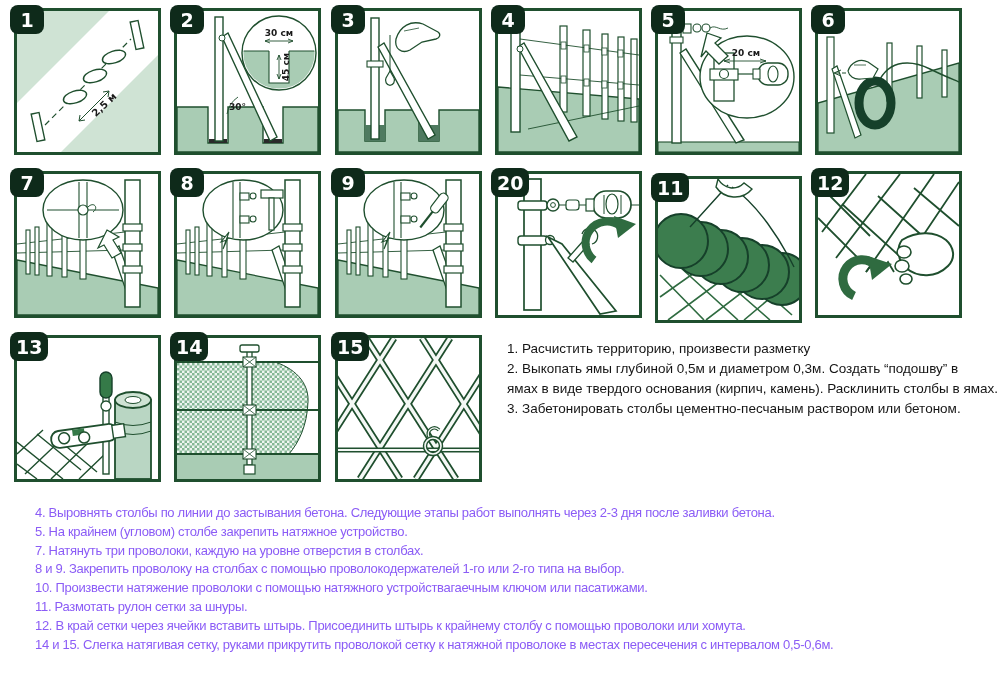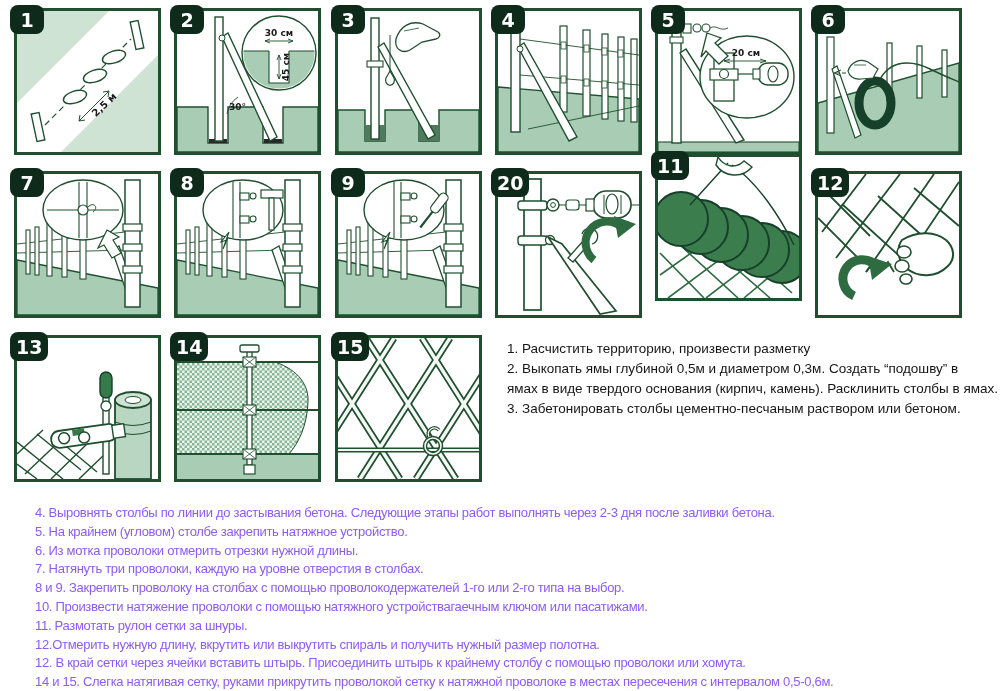--- a/index.html
+++ b/index.html
@@ -286,21 +286,21 @@
       <rect x="20" y="62" width="29" height="9" rx="3" fill="#fff" stroke="#1f4f2e" stroke-width="1.4"></rect>
       <circle cx="52" cy="66" r="4.5" fill="#fff" stroke="#1f4f2e" stroke-width="1.3"></circle>
       <polygon points="50,63 64,70 118,137 102,140" fill="#fff" stroke="#1f4f2e" stroke-width="1.7"></polygon>
       <path d="M70,84 l16,-18 5,4 -16,18 z" fill="#fff" stroke="#1f4f2e" stroke-width="1.3"></path>
       <path d="M84,60 a8,8 0 1,1 10,10" fill="none" stroke="#1f4f2e" stroke-width="1.3"></path>
       <path d="M96,86 a20,20 0 1,1 26,-34" stroke="#2f6b40" stroke-width="8" fill="none"></path>
       <polygon points="116,42 138,50 120,64" fill="#2f6b40"></polygon>
     </svg>
   </div>
 
-  <div class="panel" style="left:655px;top:154px">
+  <div class="panel" style="left:655px;top:176px">
     <div class="badge">11</div>
     <svg width="141" height="141" viewBox="0 0 141 141">
       <rect width="141" height="141" fill="#ffffff"></rect>
       <g stroke="#2f6b40" stroke-width="1.6" fill="none">
         <path d="M2,96 L46,141 M22,88 L80,141 M42,80 L112,141 M62,72 L134,136 M82,64 L141,118"></path>
         <path d="M2,118 L70,70 M10,141 L92,80 M48,141 L112,92 M86,141 L130,104"></path>
       </g>
       <g stroke="#16402a" stroke-width="2" fill="#3c7d4e">
         <circle cx="124" cy="100" r="26"></circle>
           <circle cx="104" cy="93" r="27"></circle>
@@ -416,23 +416,21 @@
   <div class="top-steps">
     <div>1. Расчистить территорию, произвести разметку</div>
     <div>2. Выкопать ямы глубиной 0,5м и диаметром 0,3м. Создать “подошву” в</div>
     <div>ямах в виде твердого основания  (кирпич, камень). Расклинить столбы в ямах.</div>
     <div>3. Забетонировать столбы цементно-песчаным  раствором или бетоном.</div>
   </div>
 
   <div class="bottom-steps">
     <div>4. Выровнять столбы по линии до застывания бетона. Следующие этапы работ выполнять через 2-3 дня после заливки бетона.</div>
     <div>5. На крайнем (угловом) столбе закрепить натяжное устройство.</div>
-    <div>6. Из мотка проволоки отмерить отрезки нужной длины.</div>
     <div>7. Натянуть три проволоки, каждую  на уровне отверстия в столбах.</div>
     <div>8 и 9. Закрепить проволоку на столбах с помощью проволокодержателей 1-го или 2-го типа на выбор.</div>
     <div>10. Произвести натяжение проволоки с помощью натяжного устройствагаечным ключом или пасатижами.</div>
     <div>11. Размотать рулон сетки за шнуры.</div>
-    <div>12.Отмерить нужную длину, вкрутить или выкрутить спираль и получить нужный размер полотна.</div>
     <div>12. В край сетки через ячейки вставить штырь. Присоединить штырь к крайнему столбу с помощью проволоки или хомута.</div>
     <div>14 и 15. Слегка натягивая сетку, руками прикрутить проволокой сетку к натяжной проволоке в местах пересечения с интервалом 0,5-0,6м.</div>
   </div>
 
 </div>
 
 </body></html>

